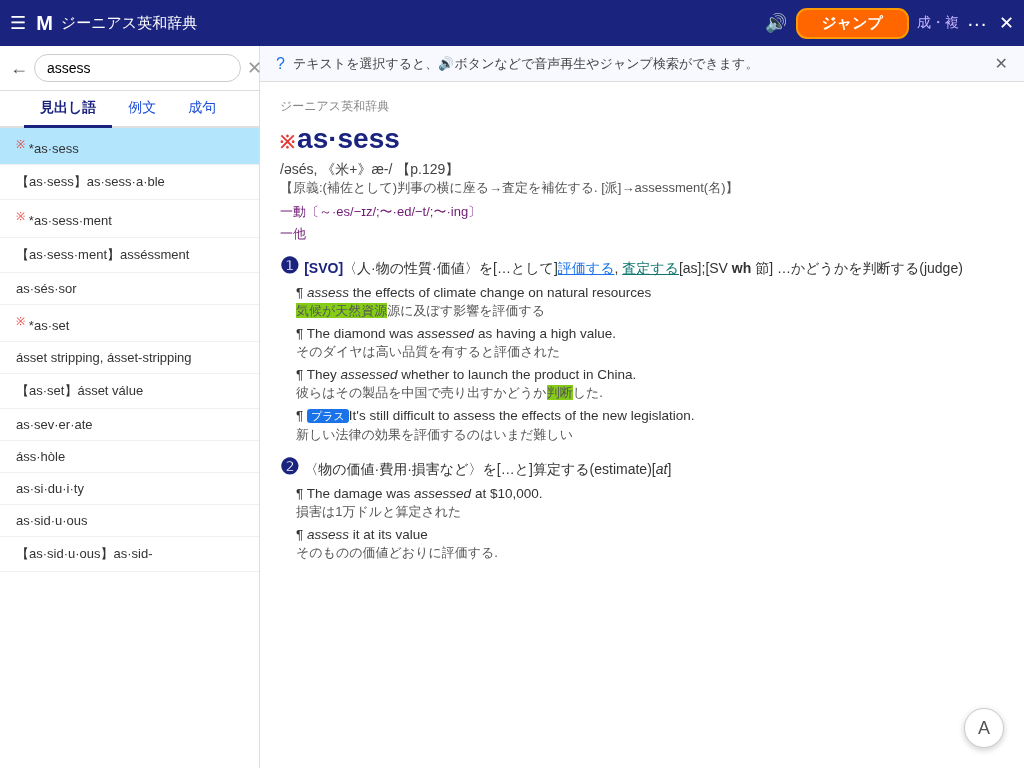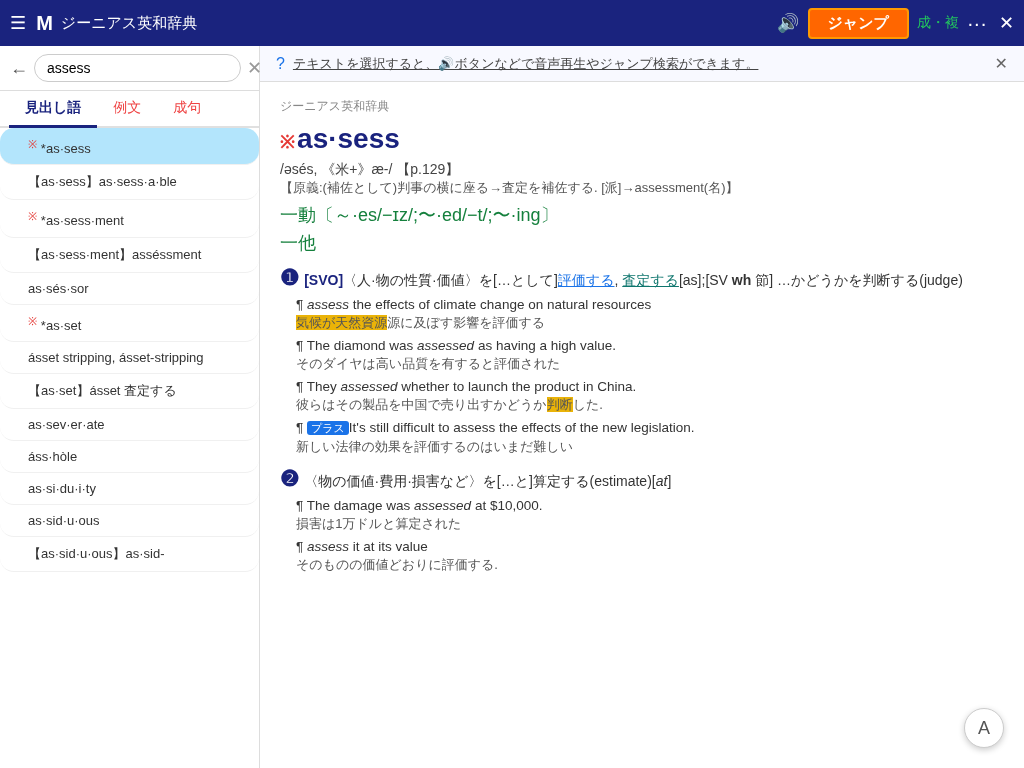--- a/index.html
+++ b/index.html
@@ -11,25 +11,25 @@
       background: #1a237e; color: #fff;
       height: 46px; padding: 0 10px;
       user-select: none;
     }
     #titlebar .menu-icon { font-size: 18px; cursor: pointer; margin-right: 10px; }
     #titlebar .logo { font-size: 20px; font-weight: bold; color: #fff; margin-right: 8px; }
     #titlebar .app-title { font-size: 15px; color: #fff; flex: 1; }
     #titlebar .volume-btn { font-size: 18px; cursor: pointer; margin-right: 8px; color: #fff; }
     #titlebar .jump-btn {
       background: #ff6600; color: #fff; border: 2px solid #ff9900;
-      border-radius: 4px; padding: 4px 18px; font-size: 15px; cursor: pointer;
+      border-radius: 11px; padding: 4px 24px; font-size: 15px; cursor: pointer;
       font-weight: bold; margin-right: 8px;
     }
     #titlebar .seifuku-btn {
-      background: transparent; color: #22c55e; border: none;
+      background: transparent; color: #c4b5fd; border: none;
       font-size: 14px; cursor: pointer; margin-right: 8px;
     }
     #titlebar .dots { font-size: 20px; cursor: pointer; margin-right: 12px; color: #fff; }
     #titlebar .close-btn { font-size: 18px; cursor: pointer; color: #fff; }
 
     
     #main { display: flex; height: calc(768px - 46px); }
 
     
     #left-panel { width: 260px; border-right: 1px solid #ddd; display: flex; flex-direction: column; }
@@ -43,69 +43,69 @@
     #search-bar .back-btn { font-size: 18px; cursor: pointer; color: #555; }
     #search-bar input {
       flex: 1; border: 1px solid #ccc; border-radius: 16px;
       padding: 5px 12px; font-size: 14px; outline: none;
     }
     #search-bar .clear-btn { font-size: 18px; cursor: pointer; color: #999; }
 
     
     #tabs {
       display: flex; border-bottom: 2px solid #e0e0e0;
-      padding: 0 9px;
+      padding: 0 24px;
     }
     .tab {
       padding: 8px 16px; font-size: 14px; cursor: pointer;
-      color: #ef4444; border-bottom: 3px solid transparent; margin-bottom: -2px;
+      color: #1d4ed8; border-bottom: 3px solid transparent; margin-bottom: -2px;
     }
     .tab.active { color: #1a237e; border-bottom-color: #1a237e; font-weight: bold; }
 
     
     #word-list { flex: 1; overflow-y: auto; }
     .word-item {
-      padding: 8px 28px; font-size: 13px; cursor: pointer;
-      border-bottom: 1px solid #f0f0f0; color: #333; border-radius: 14px;
+      padding: 8px 16px; font-size: 13px; cursor: pointer;
+      border-bottom: 1px solid #f0f0f0; color: #333;
     }
     .word-item.active { background: #b3e5fc; }
     .word-item .asterisk { color: #e53935; font-size: 11px; vertical-align: super; }
 
     
     #right-panel { flex: 1; display: flex; flex-direction: column; overflow: hidden; }
 
     
     #info-bar {
       display: flex; align-items: center;
       background: #f8f9ff; border-bottom: 1px solid #ddd;
       padding: 8px 16px; font-size: 13px; color: #444;
       gap: 8px;
     }
     #info-bar .help-icon { color: #1a73e8; font-size: 16px; }
-    #info-bar .info-text { flex: 1; text-decoration: underline; }
+    #info-bar .info-text { flex: 1; }
     #info-bar .close-info { cursor: pointer; font-size: 16px; color: #666; }
 
     
     #content-area { flex: 1; overflow-y: scroll; padding: 16px 20px; }
     #content-area .dict-source { color: #888; font-size: 12px; margin-bottom: 8px; }
 
     
     .entry-headword { font-size: 28px; font-weight: bold; color: #1a237e; margin-bottom: 6px; }
     .entry-pron { font-size: 14px; color: #444; }
     .entry-source { font-size: 13px; color: #555; margin-bottom: 6px; }
-    .entry-infl { font-size: 18px; color: #15803d; margin-bottom: 4px; }
+    .entry-infl { font-size: 13px; color: #701a75; margin-bottom: 4px; }
 
     .sense-block { margin-bottom: 10px; }
     .sense-num { font-size: 22px; font-weight: bold; color: #1a237e; }
     .sense-def { font-size: 14px; color: #333; display: inline; }
 
     .example { margin: 6px 0 2px 16px; font-size: 13.5px; color: #333; }
     .example em { font-style: italic; }
     .example-ja { margin: 0 0 6px 16px; font-size: 13px; color: #555; }
-    .example-ja .highlight { background: #eab308; }
+    .example-ja .highlight { background: #84cc16; }
 
     
     #content-area::-webkit-scrollbar { width: 8px; }
     #content-area::-webkit-scrollbar-track { background: #f0f0f0; }
     #content-area::-webkit-scrollbar-thumb { background: #bbb; border-radius: 4px; }
 
     
     #floating-btn {
       position: absolute; bottom: 20px; right: 20px;
       width: 40px; height: 40px; border-radius: 50%;
@@ -160,21 +160,21 @@
         <span>as·sés·sor</span>
       </div>
       <div class="word-item">
         <span class="asterisk">※</span>
         <span>*as·set</span>
       </div>
       <div class="word-item">
         <span>ásset stripping, ásset-stripping</span>
       </div>
       <div class="word-item">
-        <span>【as·set】ásset 査定する</span>
+        <span>【as·set】ásset válue</span>
       </div>
       <div class="word-item">
         <span>as·sev·er·ate</span>
       </div>
       <div class="word-item">
         <span>áss·hòle</span>
       </div>
       <div class="word-item">
         <span>as·si·du·i·ty</span>
       </div>

